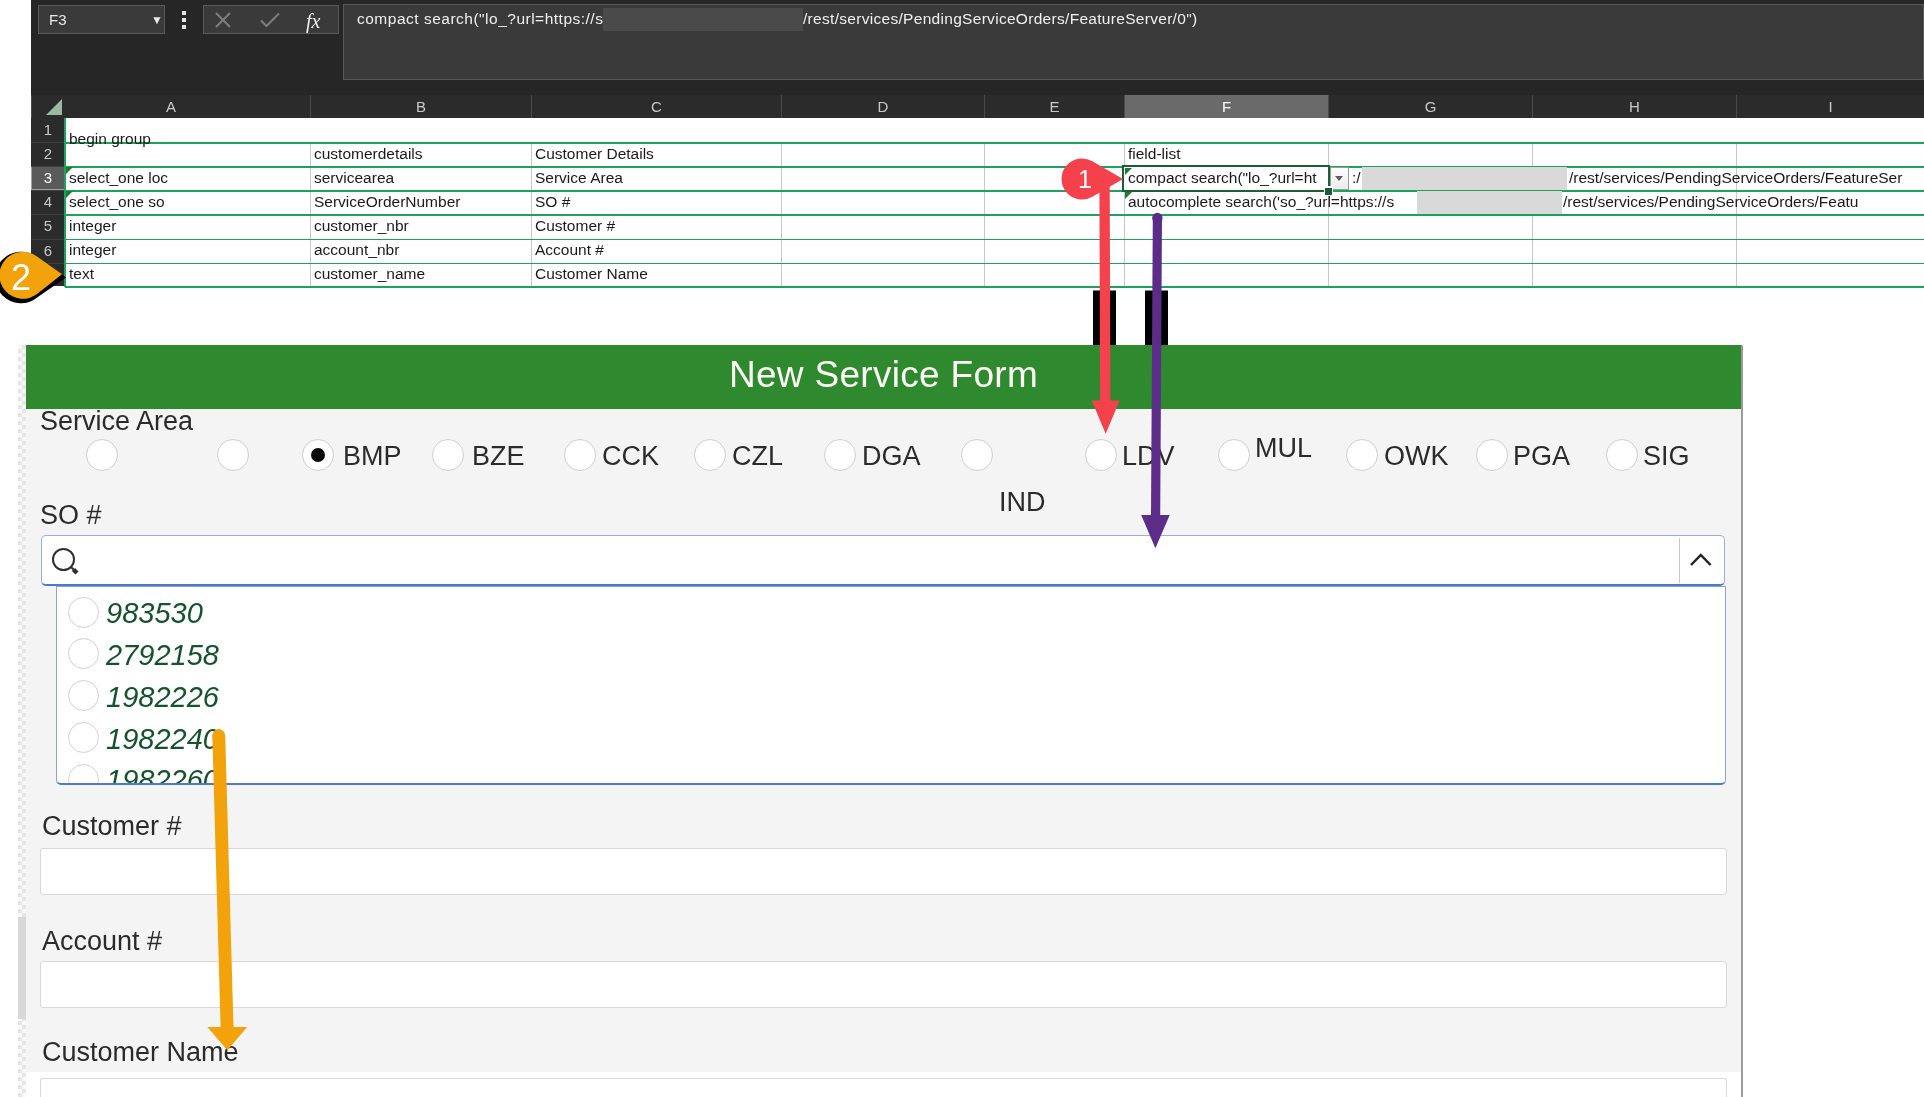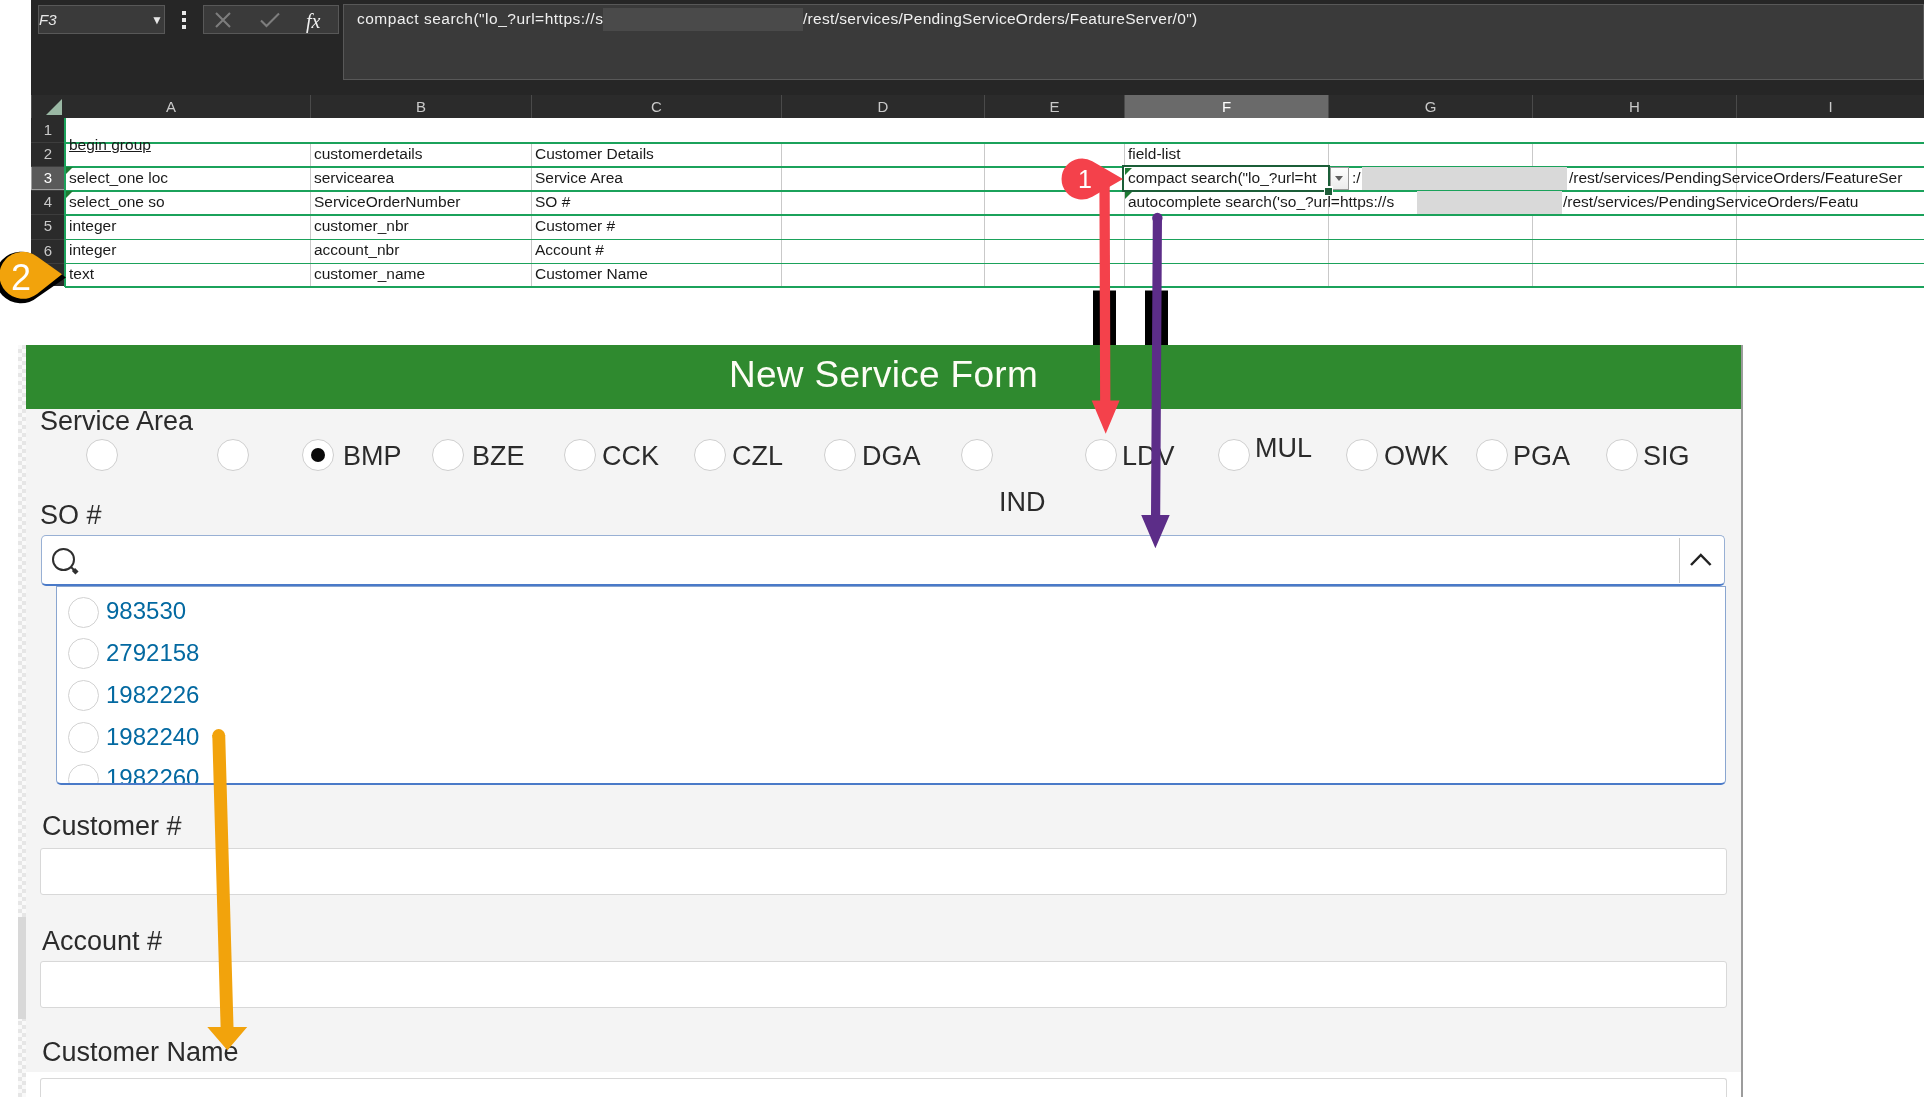--- a/index.html
+++ b/index.html
@@ -2,21 +2,21 @@
 <html><head>
 <meta charset="utf-8">
 <style>
   html,body{margin:0;padding:0;background:#fff;}
   #stage{position:relative;width:1924px;height:1097px;overflow:hidden;background:#fff;
          font-family:"Liberation Sans",sans-serif;}
   .abs{position:absolute;}
   
   #chrome{left:31px;top:0;width:1893px;height:95px;background:#262626;}
   .dkbox{position:absolute;background:#3a3a3a;border:1px solid #585858;box-sizing:border-box;}
-  #namebox{left:7px;top:5px;width:127px;height:29px;color:#e8e8e8;font-size:15px;line-height:27px;font-style:italic;}
+  #namebox{left:7px;top:5px;width:127px;height:29px;color:#e8e8e8;font-size:15px;line-height:27px;padding-left:10px;}
   #namecaret{position:absolute;left:112px;top:1px;font-size:12px;color:#e8e8e8;}
   #dots{left:151px;top:11px;width:4px;height:20px;}
   .dot{position:absolute;width:4px;height:4px;background:#e8e8e8;left:0;}
   #fxbox{left:172px;top:5px;width:136px;height:29px;}
   #fbar{left:312px;top:4px;width:1581px;height:76px;}
   #ftext{position:absolute;left:13px;top:5px;font-size:15.5px;letter-spacing:0.5px;color:#f0f0f0;white-space:pre;}
   #fredact{position:absolute;left:259px;top:3px;width:200px;height:23px;background:#4a4a4a;}
   
   #colhdr{left:31px;top:95px;width:1893px;height:23px;background:#2b2b2b;color:#c9c9c9;font-size:15px;}
   .chcell{position:absolute;top:0;height:23px;line-height:23px;text-align:center;border-left:1px solid #4a4a4a;box-sizing:border-box;}
@@ -42,21 +42,21 @@
   .finput{position:absolute;background:#fff;border:1px solid #d8d8d8;border-radius:3px;box-sizing:border-box;}
   .radio{position:absolute;width:32px;height:32px;border-radius:50%;background:#fff;border:1.5px solid #cfcfcf;box-sizing:border-box;}
   .rdot{position:absolute;width:14px;height:14px;border-radius:50%;background:#0a0a0a;left:8px;top:8px;}
   .rlabel{position:absolute;font-size:27px;color:#2b2b2b;}
   #sobox{position:absolute;left:15px;top:190px;width:1684px;height:51px;background:#fff;
      border:1px solid #98b0d4;border-bottom:2.5px solid #4a7ac8;border-radius:5px;box-sizing:border-box;}
   #sodiv{position:absolute;left:1637px;top:2px;width:1px;height:45px;background:#c9c9c9;}
   #solist{position:absolute;left:30px;top:241px;width:1670px;height:199px;background:#fff;
      border:1px solid #8aa6d0;border-bottom:2.5px solid #4a7ac8;border-radius:0 0 5px 5px;box-sizing:border-box;overflow:hidden;}
   .lradio{position:absolute;left:11px;width:31px;height:31px;border-radius:50%;background:#fff;border:1.5px solid #d2d2d2;box-sizing:border-box;}
-  .lnum{position:absolute;left:49px;font-size:24px;color:#0369a1;}
+  .lnum{position:absolute;left:49px;font-size:29px;color:#14532d;font-style:italic;}
   
   #overlay{left:0;top:0;width:1924px;height:1097px;pointer-events:none;}
 </style>
 </head>
 <body>
 <div id="stage">
   <div class="abs" id="chrome">
     <div class="dkbox" id="namebox">F3<span id="namecaret">▼</span></div>
     <div class="abs" id="dots">
         <div class="dot" style="top:0"></div>
@@ -109,21 +109,21 @@
       <div class="abs" style="left:64px;top:118px;width:1.5px;height:168.5px;background:#1ba25b;"></div>
       <div class="abs ghline" style="top:142px;"></div>
       <div class="abs ghline" style="top:166px;"></div>
       <div class="abs ghline" style="top:190px;"></div>
       <div class="abs ghline" style="top:214px;"></div>
       <div class="abs ghline" style="top:238.5px;"></div>
       <div class="abs ghline" style="top:262.5px;"></div>
       <div class="abs ghline" style="top:286px;"></div>
     </div>
   <div id="cells">
-      <div class="cell" style="left:69px;top:136px;text-decoration:underline;">begin group</div>
+      <div class="cell" style="left:69px;top:130px;">begin group</div>
       <div class="cell" style="left:314px;top:144.5px;">customerdetails</div>
       <div class="cell" style="left:535px;top:144.5px;">Customer Details</div>
       <div class="cell" style="left:1128px;top:144.5px;">field-list</div>
       <div class="cell" style="left:69px;top:168.5px;">select_one loc</div>
       <div class="cell" style="left:314px;top:168.5px;">servicearea</div>
       <div class="cell" style="left:535px;top:168.5px;">Service Area</div>
       <div class="cell" style="left:69px;top:192.5px;">select_one so</div>
       <div class="cell" style="left:314px;top:192.5px;">ServiceOrderNumber</div>
       <div class="cell" style="left:535px;top:192.5px;">SO #</div>
       <div class="cell" style="left:69px;top:216.5px;">integer</div>

